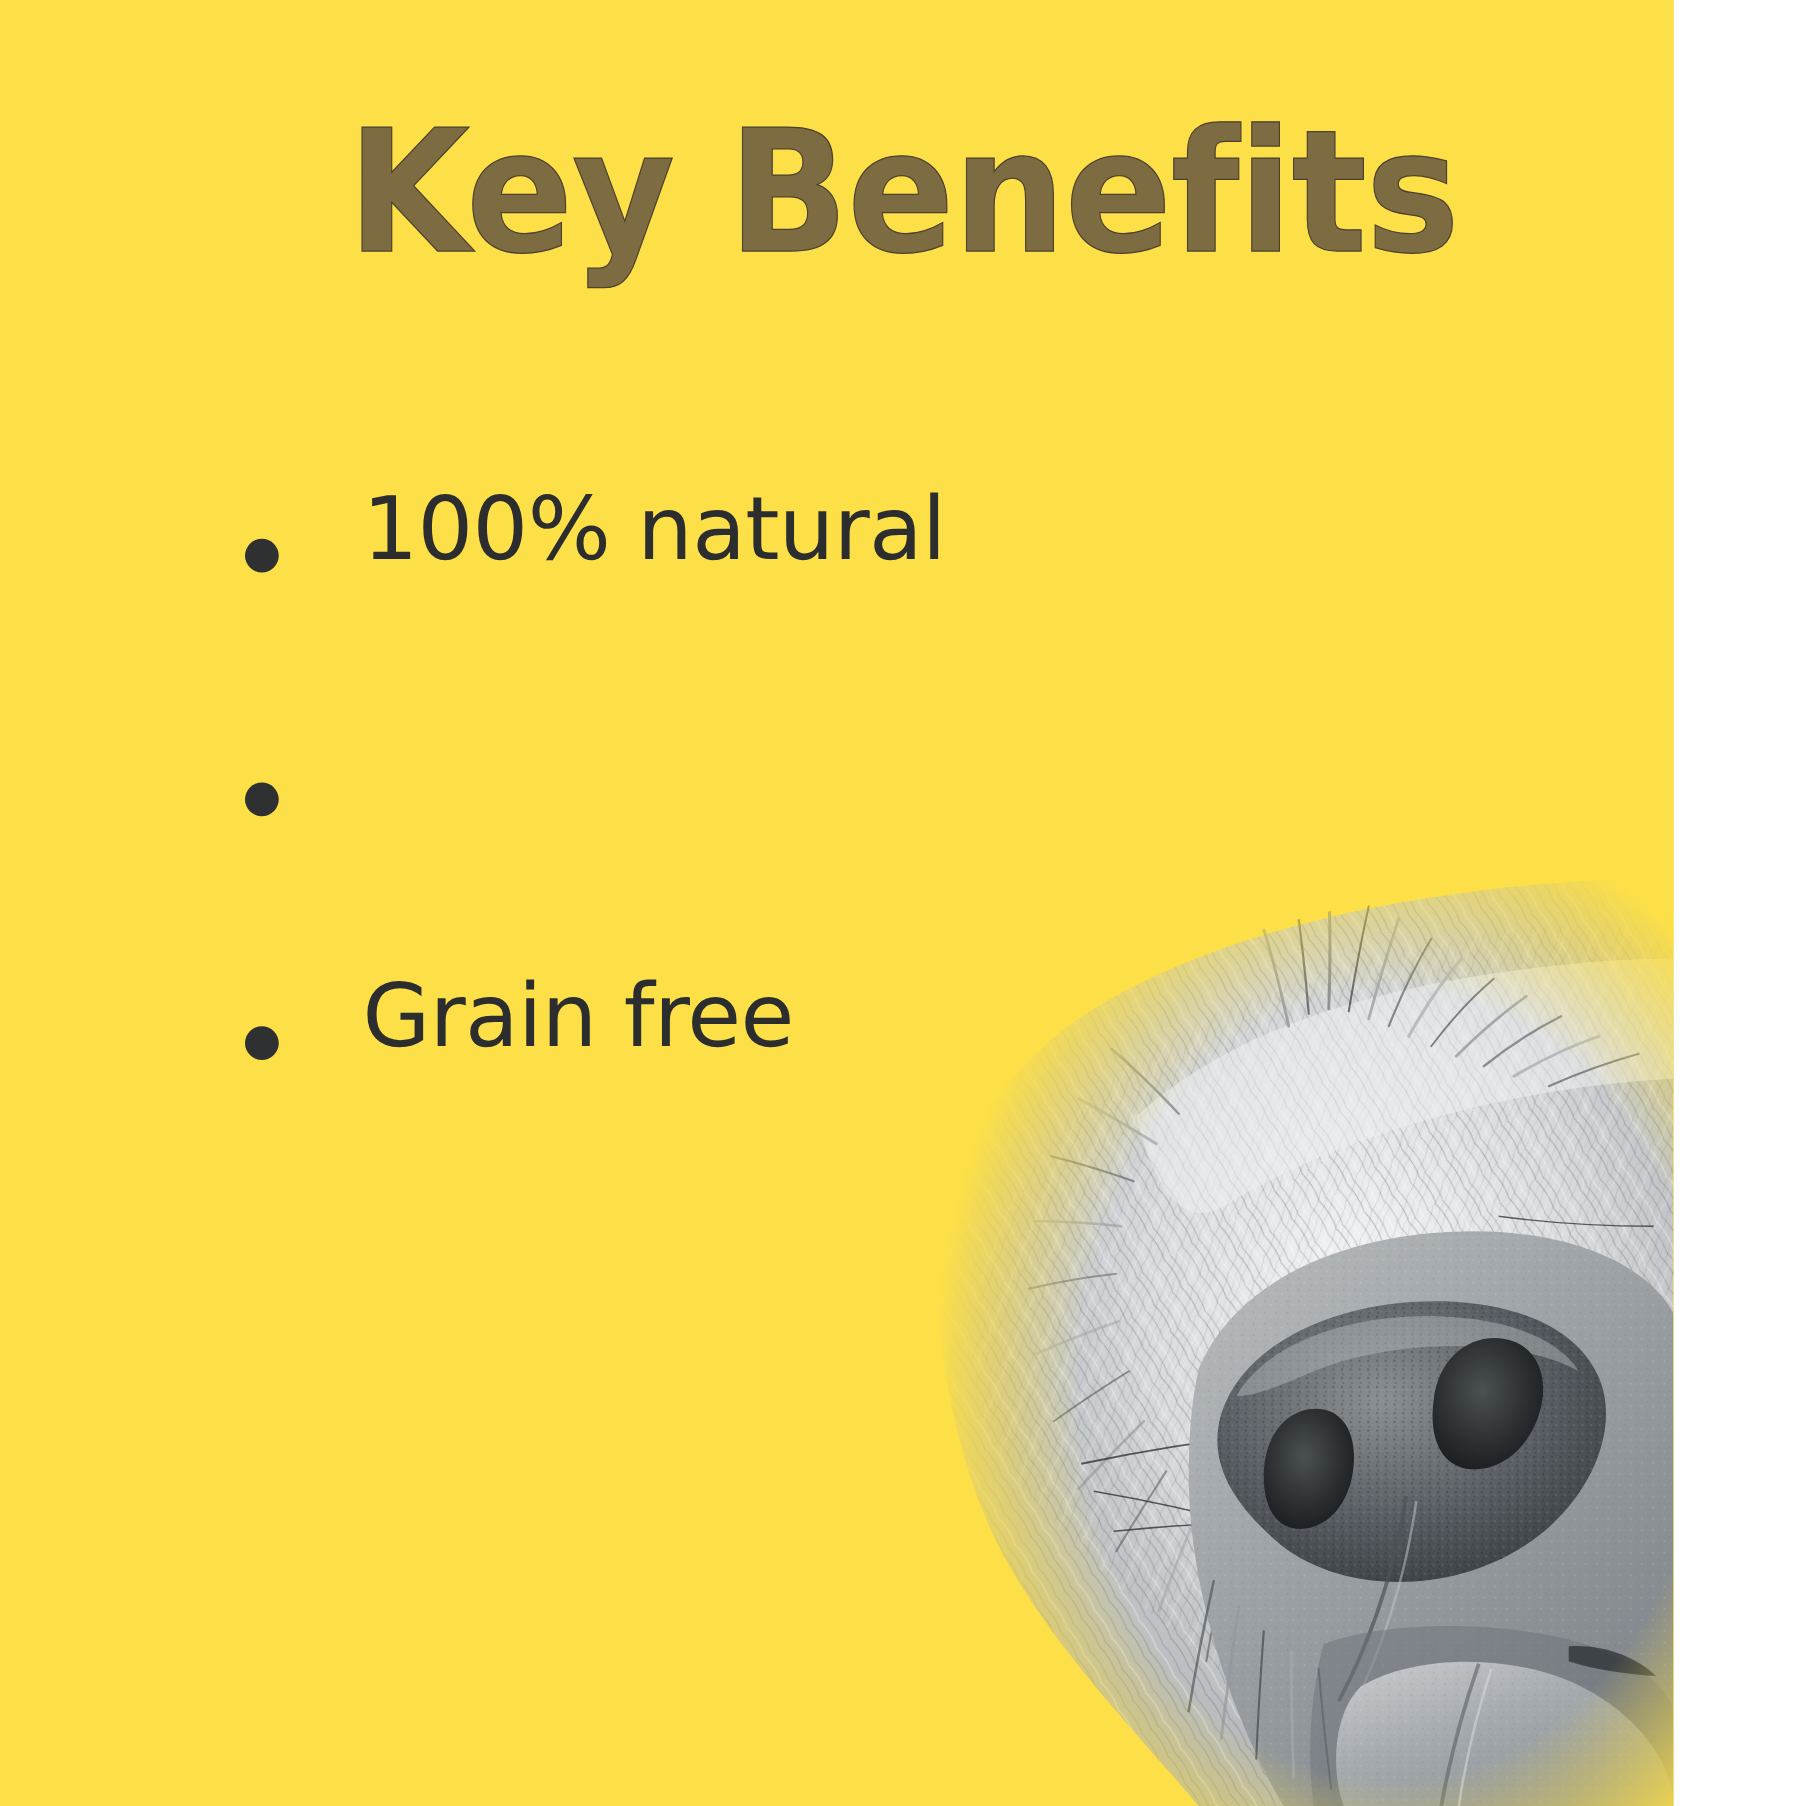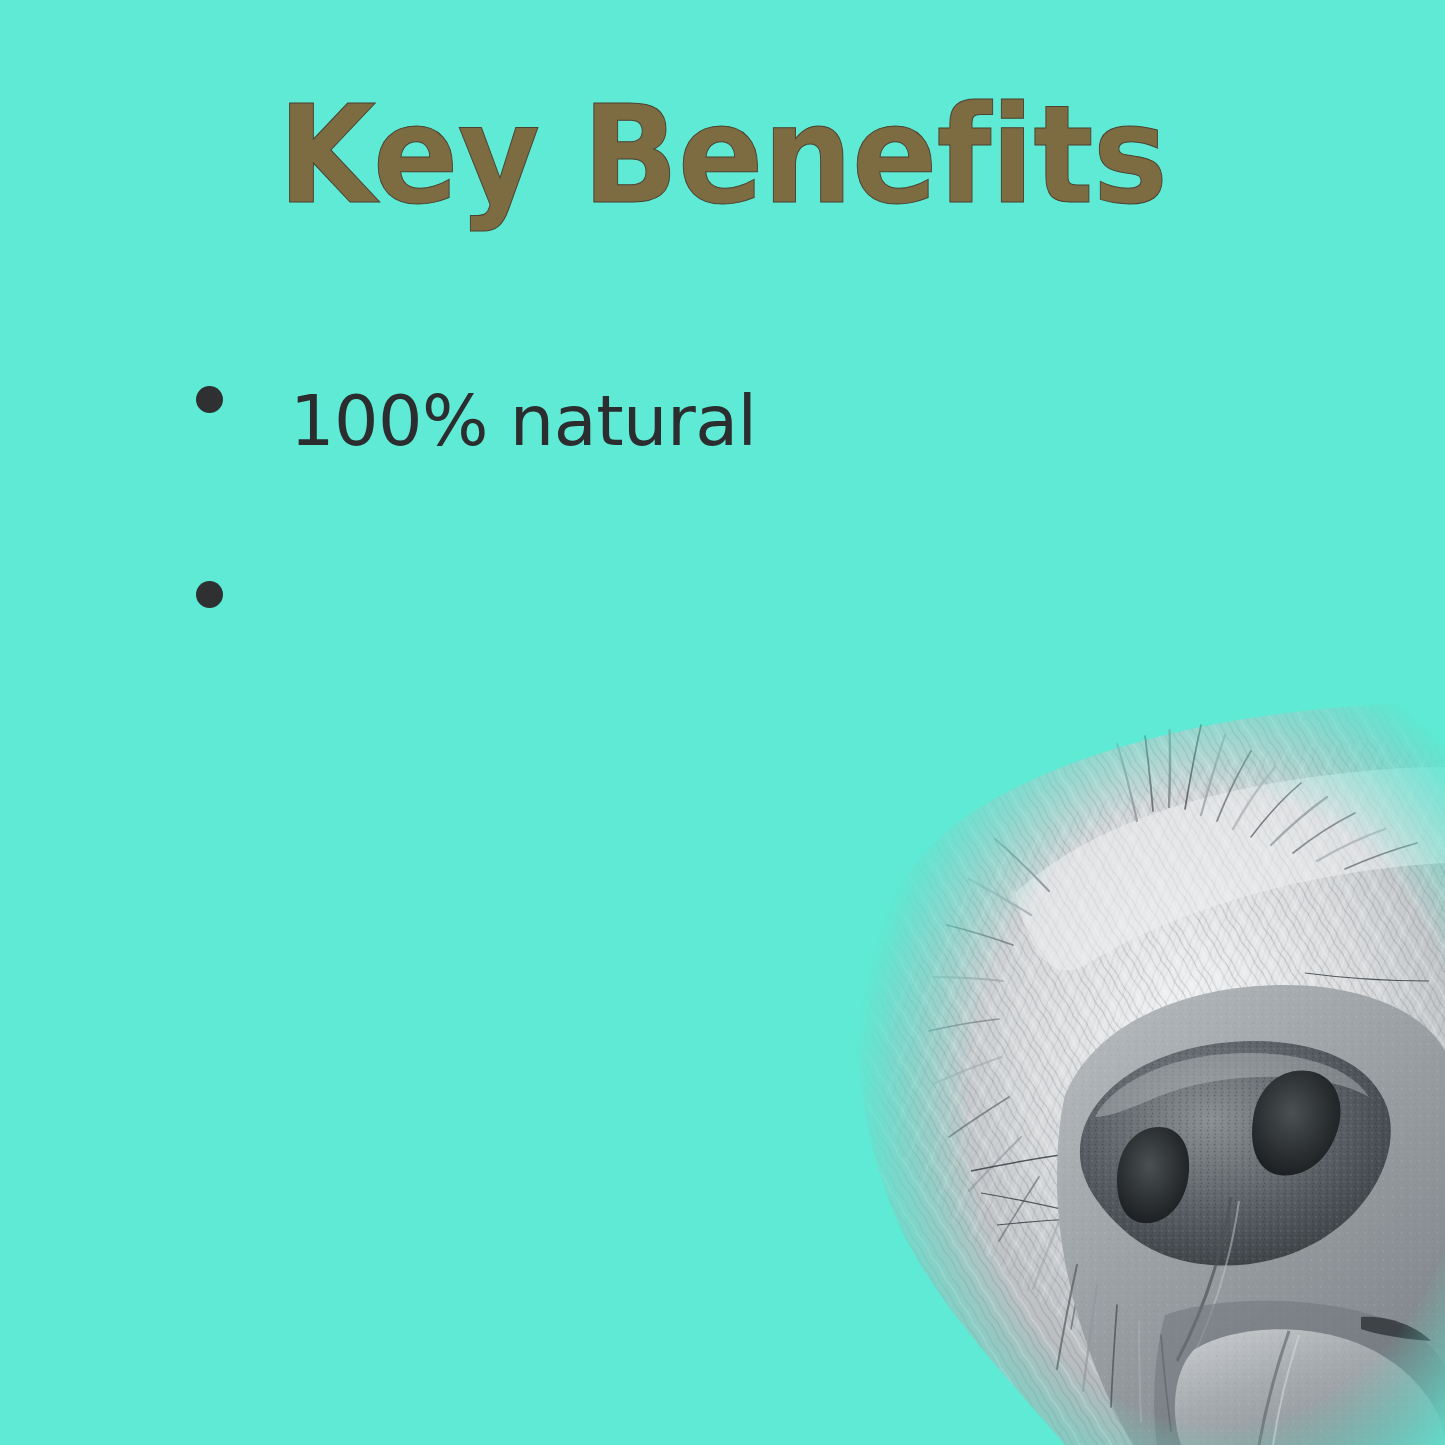--- a/index.html
+++ b/index.html
@@ -2,25 +2,26 @@
 <html><head>
 <meta charset="utf-8">
 <style>
   html, body {
     margin: 0;
     padding: 0;
     background: #ffffff;
   }
   #page {
     position: relative;
-    width: 1445px;
+    width: 1315px;
     height: 1445px;
-    background: #5eead4;
+    background: #fde047;
     overflow: hidden;
     font-family: "Liberation Sans", sans-serif;
+    padding-left: 24px;
   }
 
   
   #title {
     position: absolute;
     left: 0;
     top: 86px;
     width: 1445px;
     text-align: center;
     font-family: "DejaVu Sans", sans-serif;
@@ -38,24 +39,23 @@
 
   
   #benefits {
     position: absolute;
     left: 196px;
     top: 366px;
     width: 720px;
   }
   .benefit-row {
     display: flex;
-    align-items: flex-start;
+    align-items: flex-end;
     height: 92px;
     margin-bottom: 103px;
-    margin-top: 20px;
   }
   .benefit-row:last-child { margin-bottom: 0; }
   .bullet-dot {
     width: 27px;
     height: 27px;
     border-radius: 50%;
     background: #2e3032;
     flex: 0 0 auto;
     margin-right: 67px;
   }
@@ -92,20 +92,24 @@
 
     <div class="benefit-row">
       <span class="bullet-dot"></span>
       <span class="benefit-text">100% natural</span>
     </div>
 
     <div class="benefit-row">
       <span class="bullet-dot"></span>
     </div>
 
+    <div class="benefit-row">
+      <span class="bullet-dot"></span>
+      <span class="benefit-text">Grain free</span>
+    </div>
 
   </div>
 
   <div id="dog-photo">
     <svg viewBox="0 0 680 820" preserveAspectRatio="xMaxYMax slice" aria-hidden="true">
       <defs>
 
         <radialGradient id="furBase" cx="58%" cy="45%" r="70%">
           <stop offset="0%" stop-color="#f4f5f6"></stop>
           <stop offset="42%" stop-color="#d9dbdd"></stop>

